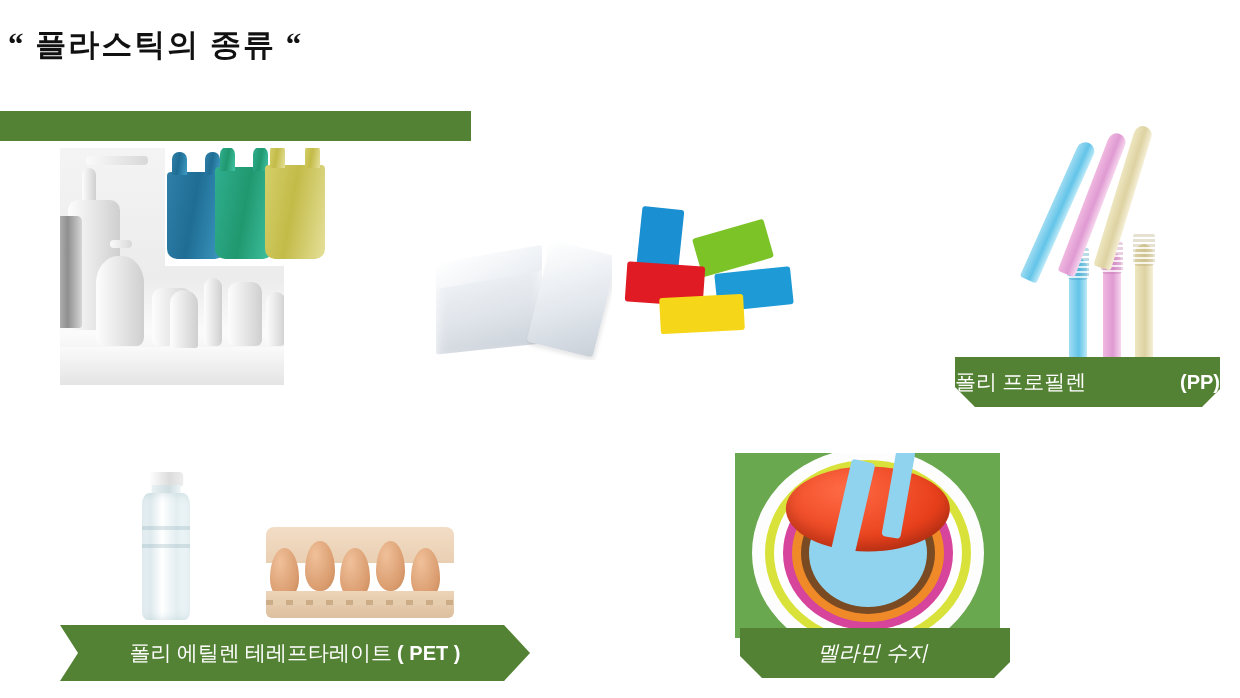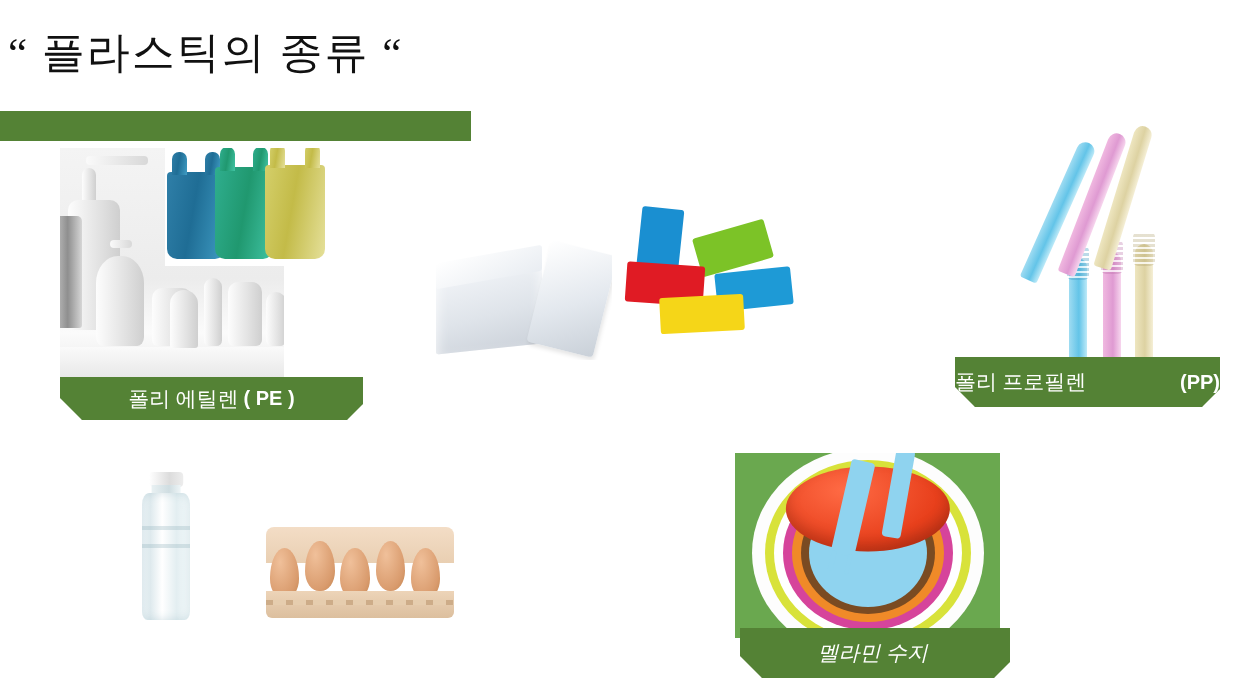--- a/index.html
+++ b/index.html
@@ -8,21 +8,21 @@
     background:#ffffff;
     font-family:"Liberation Sans", sans-serif;
     overflow:hidden;
   }
   #slide { position:relative; width:1240px; height:698px; background:#fff; }
 
   
   .slide-title{
     position:absolute; left:8px; top:24px;
     font-family:"Liberation Serif", serif;
-    font-size:43px; font-weight:400; color:#111;
+    font-size:31px; font-weight:700; color:#111;
     letter-spacing:2px; white-space:nowrap;
   }
   .title-bar{
     position:absolute; left:0px; top:111px;
     width:471px; height:30px; background:#548235;
   }
 
   
   .banner{
     position:absolute;
@@ -187,24 +187,20 @@
     <div class="bot r" style="left:168px;top:134px;width:34px;height:64px;"></div>
     <div class="bot r" style="left:206px;top:144px;width:20px;height:54px;"></div>
   </div>
 
   <div class="photo bags" style="left:165px; top:148px; width:166px; height:118px;">
     <div class="bag bag-blue" style="left:2px;width:58px;height:74%;"></div>
     <div class="bag bag-teal" style="left:50px;width:58px;height:78%;"></div>
     <div class="bag bag-yel" style="left:100px;width:60px;height:80%;"></div>
   </div>
 
-  <div class="banner bevel-both" style="left:60px; top:377px; width:303px; height:43px;">
-    <span>폴리 에틸렌</span>
-    <span class="paren">( PE )</span>
-  </div>
 
   <div class="photo foam" style="left:428px; top:215px; width:190px; height:145px;">
     <div class="foam-body"></div>
     <div class="foam-top"></div>
     <div class="foam-lid"></div>
   </div>
 
   <div class="photo legos" style="left:612px; top:190px; width:200px; height:155px;">
     <div class="brick bk-blue" style="left:26px;top:18px;width:42px;height:86px;transform:rotate(6deg);">
       <div class="studs">
@@ -276,20 +272,24 @@
   <div class="photo eggs" style="left:262px; top:505px; width:196px; height:120px;">
     <div class="carton-lid"></div>
     <div class="egg" style="left:4%;  top:36%;"></div>
     <div class="egg" style="left:22%; top:30%;"></div>
     <div class="egg" style="left:40%; top:36%;"></div>
     <div class="egg" style="left:58%; top:30%;"></div>
     <div class="egg" style="left:76%; top:36%;"></div>
     <div class="carton-base"></div>
   </div>
 
+  <div class="banner bevel-arrow" style="left:60px; top:625px; width:470px; height:56px;">
+    <span>폴리 에틸렌 테레프타레이트</span>
+    <span class="paren">( PET )</span>
+  </div>
 
   <div class="photo dishes" style="left:735px; top:453px; width:265px; height:185px;">
     <div class="ring" style="width:232px;height:210px;background:#fdfdfd;"></div>
     <div class="ring" style="width:206px;height:186px;background:#d8e23a;"></div>
     <div class="ring" style="width:188px;height:170px;background:#ffffff;"></div>
     <div class="ring" style="width:170px;height:154px;background:#d6449b;"></div>
     <div class="ring" style="width:152px;height:138px;background:#f08a28;"></div>
     <div class="ring" style="width:134px;height:122px;background:#7a4b22;"></div>
     <div class="ring" style="width:118px;height:108px;background:#8fd3ef;"></div>
     <div class="bowl"></div>

